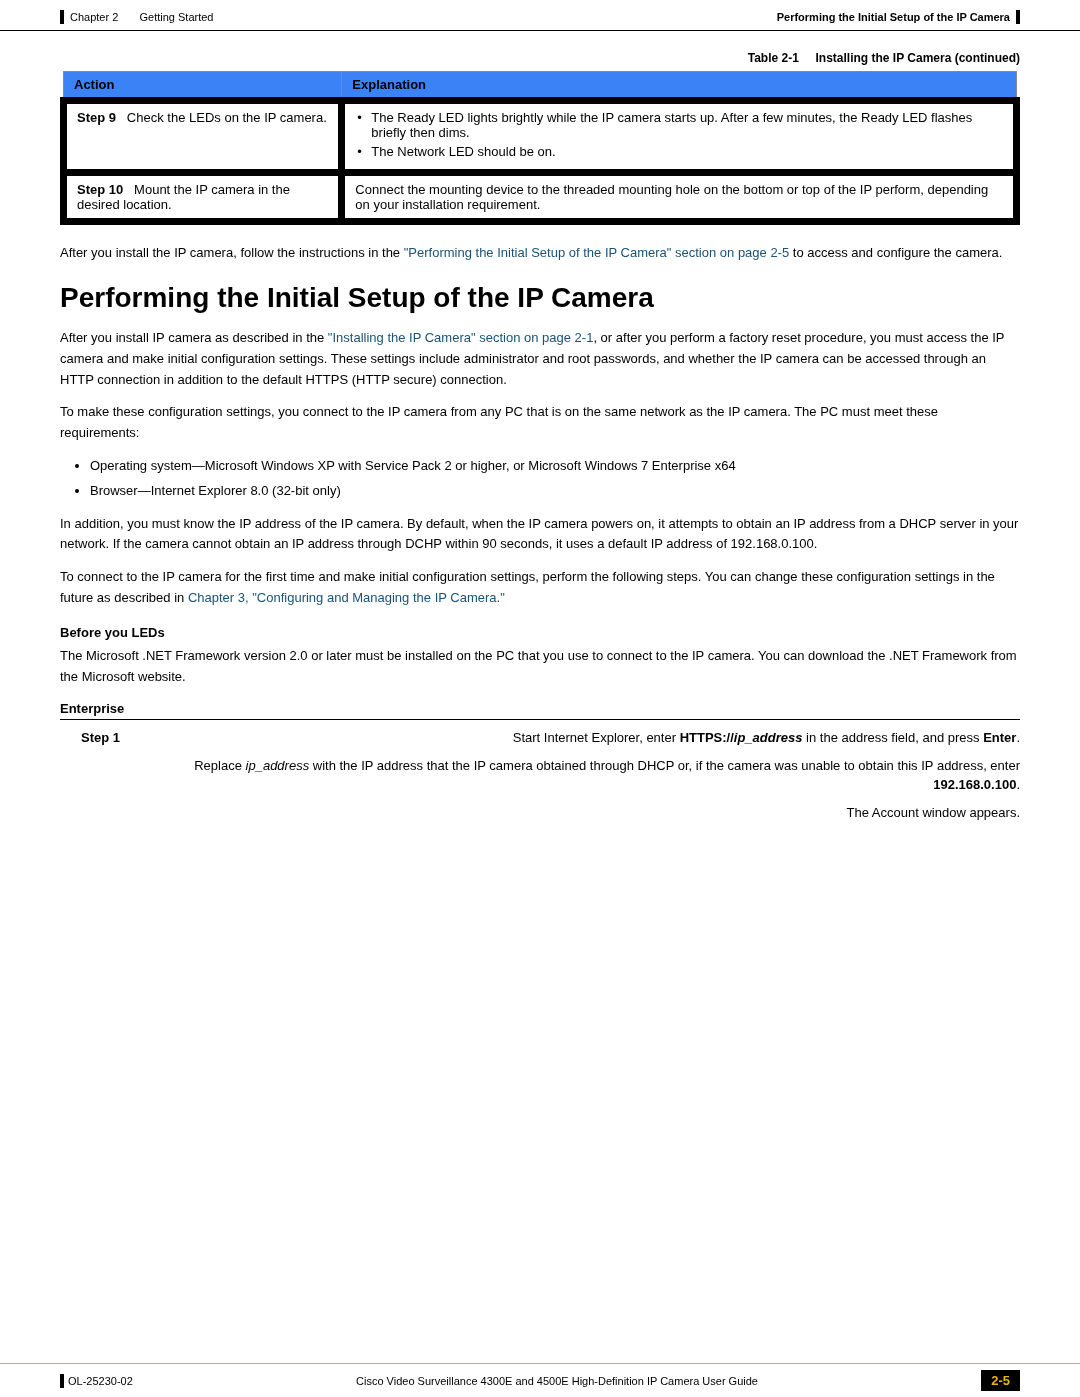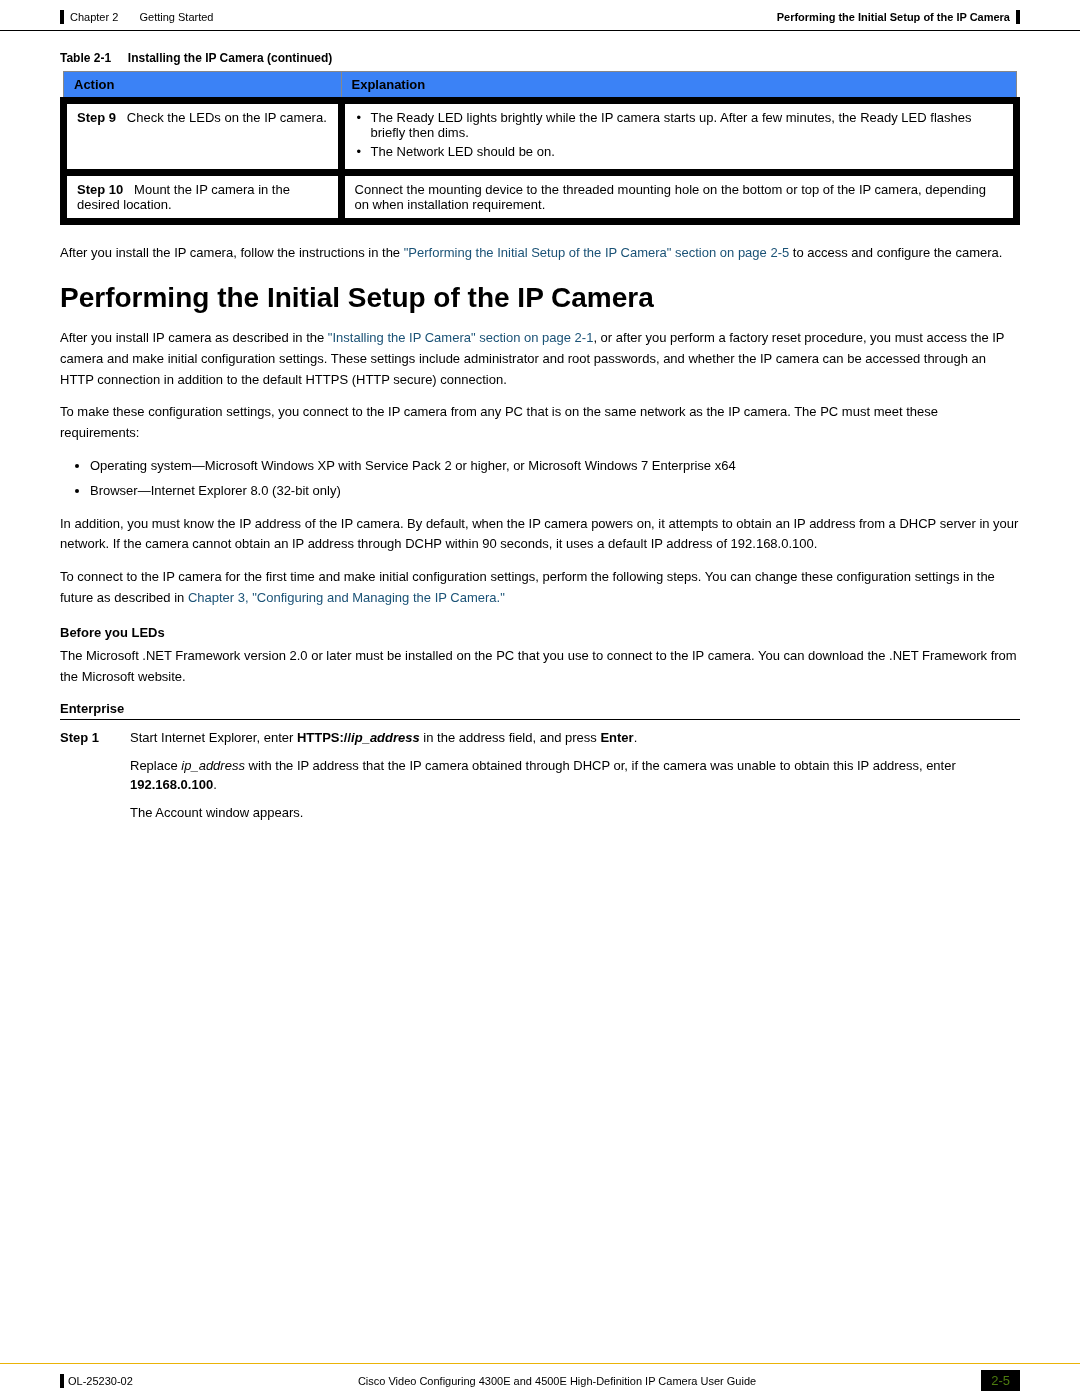--- a/index.html
+++ b/index.html
@@ -54,20 +54,21 @@
     }
     
     .main-content {
       padding: 20px 60px 60px 60px;
     }
     
     .table-caption {
       font-style: italic;
       font-size: 12px;
       margin-bottom: 6px;
+      text-align: right;
     }
     .table-caption span {
       font-style: normal;
       font-weight: bold;
     }
     
     .install-table {
       width: 100%;
       border-collapse: collapse;
       margin-bottom: 18px;
@@ -145,24 +146,25 @@
     .procedure-heading {
       font-weight: bold;
       font-size: 13px;
       border-bottom: 1px solid #000;
       padding-bottom: 3px;
       margin: 14px 0 8px 0;
     }
     
     .step-row {
       display: flex;
-      gap: 0;
+      gap: 7px;
       margin-bottom: 2px;
       font-size: 13px;
       line-height: 1.5;
+      text-align: right;
     }
     .step-num {
       font-weight: bold;
       min-width: 70px;
       padding-right: 10px;
     }
     .step-content {
       flex: 1;
     }
     
@@ -178,23 +180,23 @@
       padding: 6px 60px;
       font-size: 11px;
     }
     .footer-center {
       text-align: center;
       font-size: 11px;
       flex: 1;
     }
     .footer-right {
       background: #000;
-      color: #4d7c0f;
+      color: #eab308;
       padding: 3px 10px;
-      font-weight: normal;
+      font-weight: bold;
       font-size: 13px;
     }
     .footer-left {
       display: flex;
       align-items: center;
       gap: 4px;
     }
     .footer-bar {
       width: 4px;
       height: 14px;
@@ -248,21 +250,21 @@
             </ul>
           </td>
         </tr>
 
         <tr>
           <td>
             <span class="step-label">Step 10</span>&nbsp;&nbsp;
             <span>Mount the IP camera in the desired location.</span>
           </td>
           <td>
-            <span>Connect the mounting device to the threaded mounting hole on the bottom or top of the IP camera, depending on when installation requirement.</span>
+            <span>Connect the mounting device to the threaded mounting hole on the bottom or top of the IP perform, depending on your installation requirement.</span>
           </td>
         </tr>
       </tbody>
     </table>
 
     <p class="after-table-para">
       <span>After you install the IP camera, follow the instructions in the </span><a class="link-text" href="#">"Performing the Initial Setup of the IP Camera" section on page 2-5</a><span> to access and configure the camera.</span>
     </p>
 
     <h1 class="section-heading">Performing the Initial Setup of the IP Camera</h1>
@@ -308,17 +310,17 @@
       </div>
     </div>
 
   </div>
 
   <div class="page-footer">
     <div class="footer-left">
       <span class="footer-bar"></span>
       <span>OL-25230-02</span>
     </div>
-    <div class="footer-center">Cisco Video Configuring 4300E and 4500E High-Definition IP Camera User Guide</div>
+    <div class="footer-center">Cisco Video Surveillance 4300E and 4500E High-Definition IP Camera User Guide</div>
     <div class="footer-right">2-5</div>
   </div>
 
 </div>
 
 </body></html>

